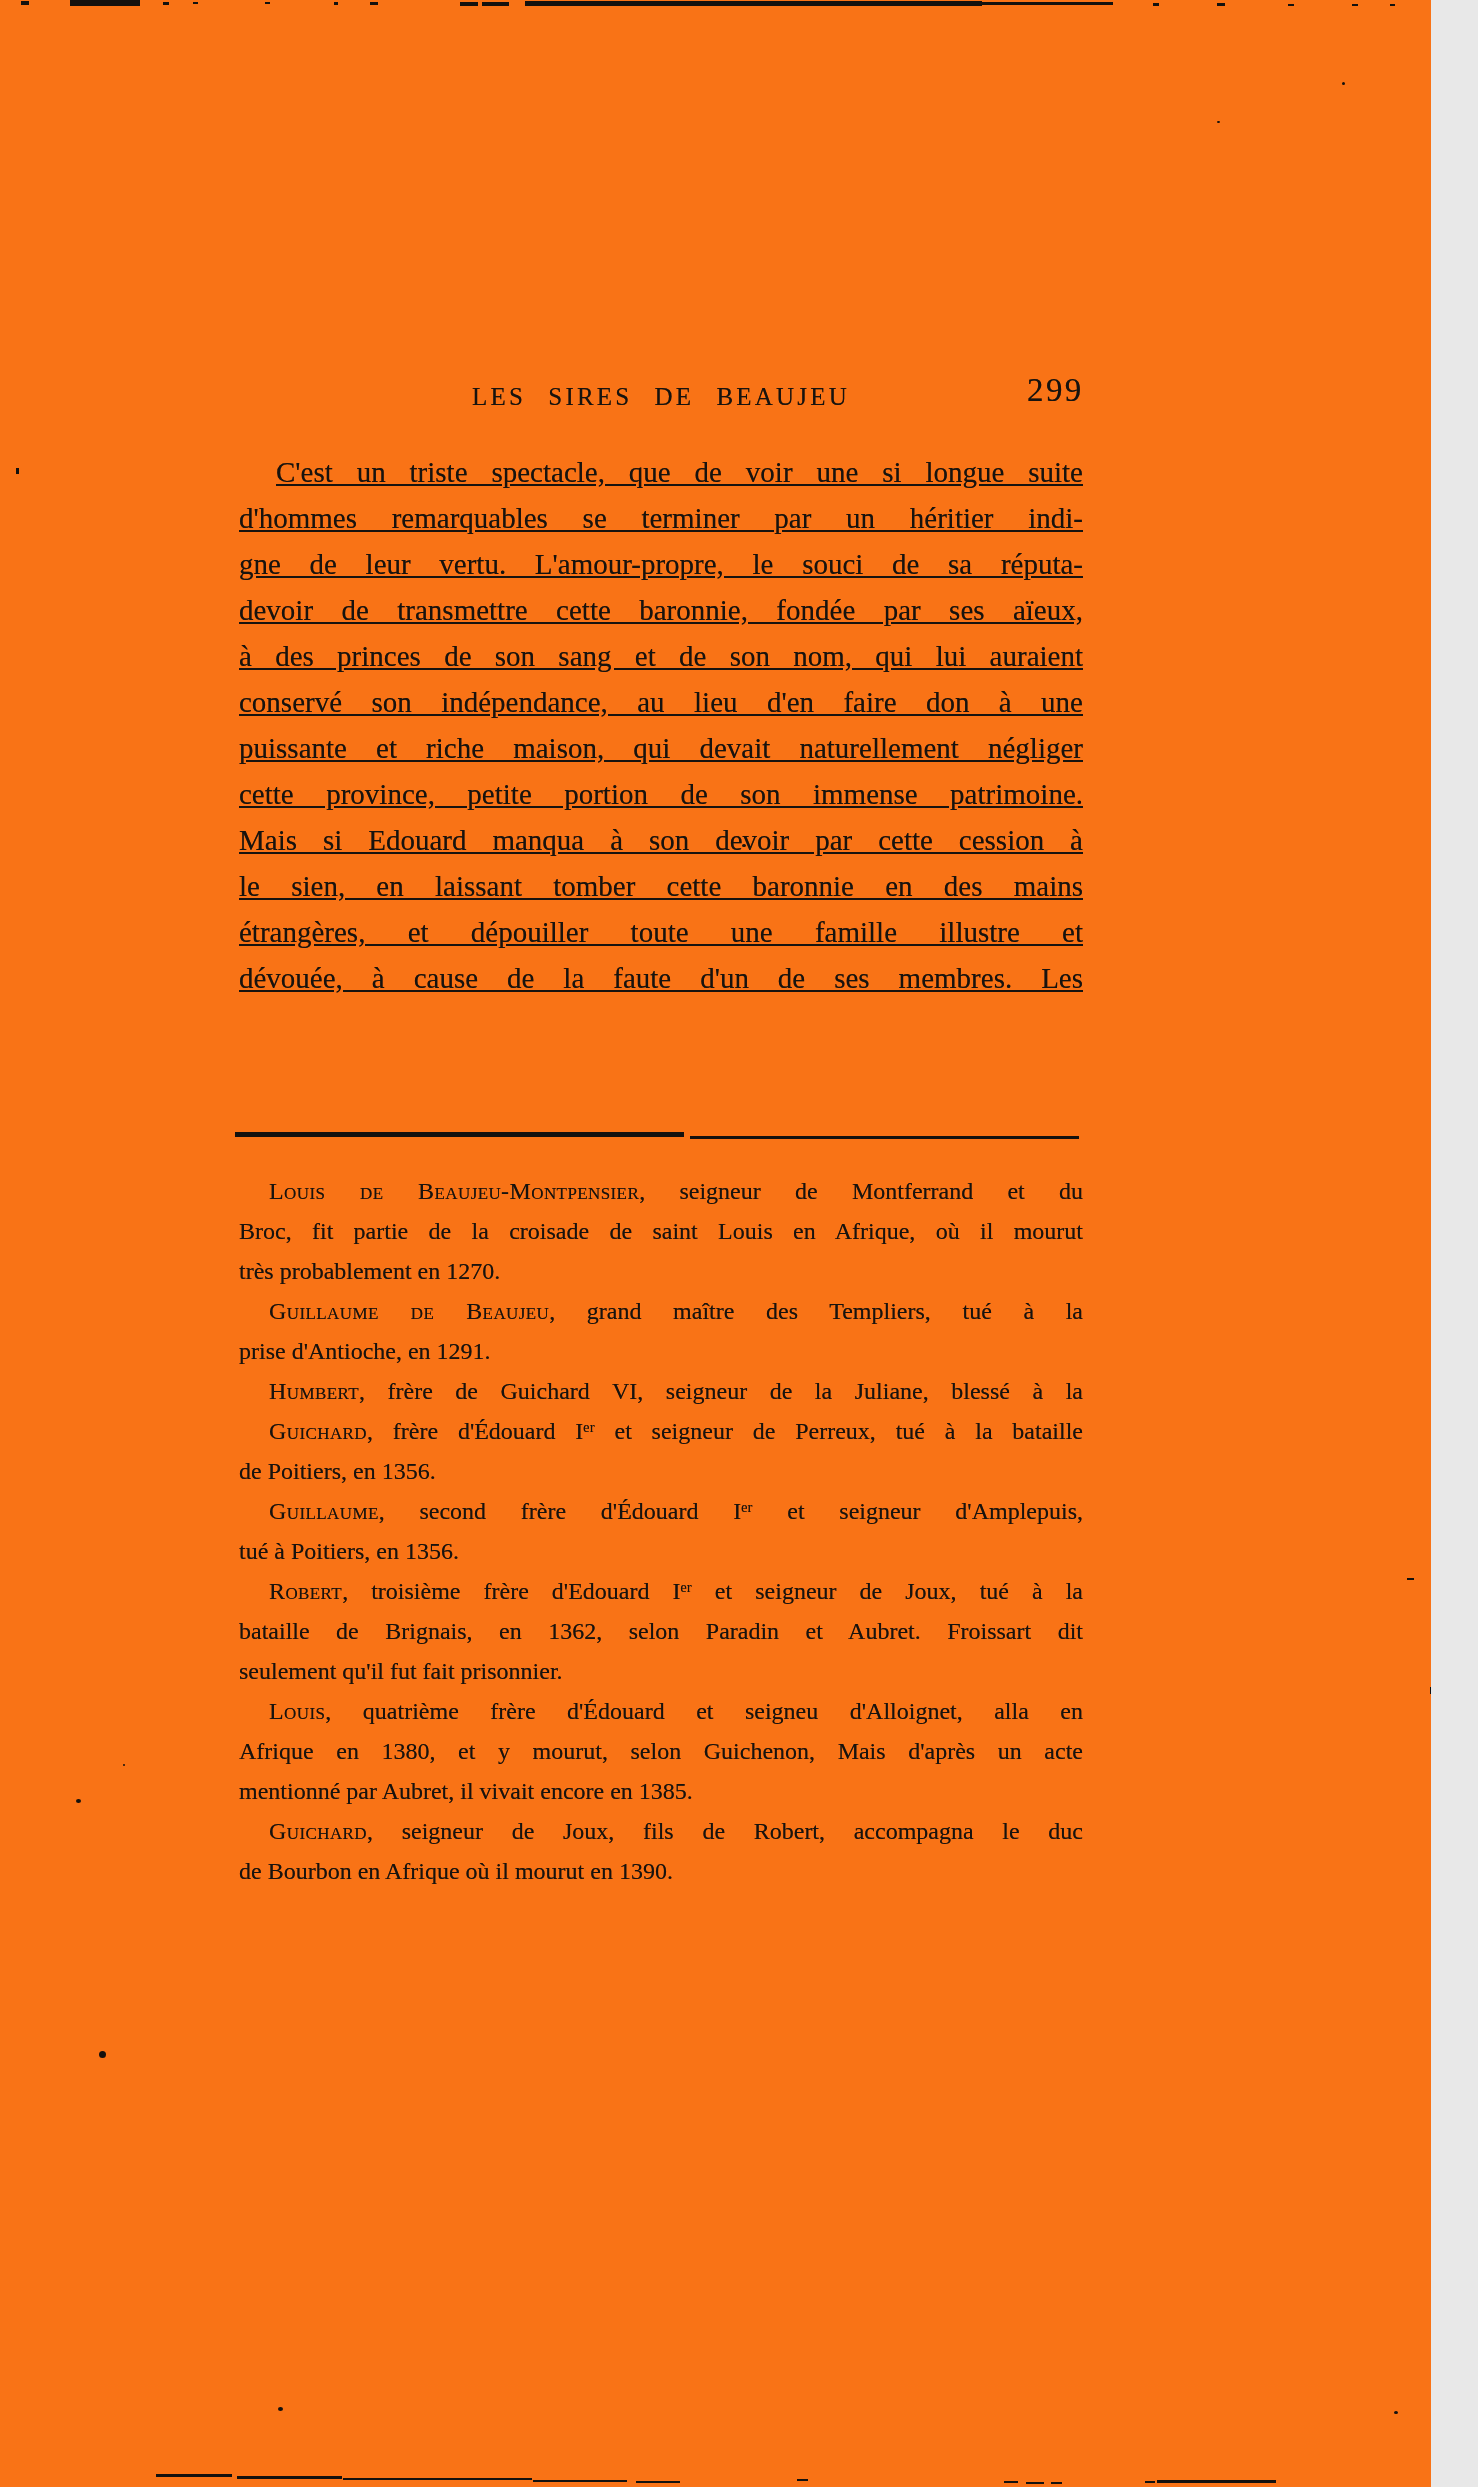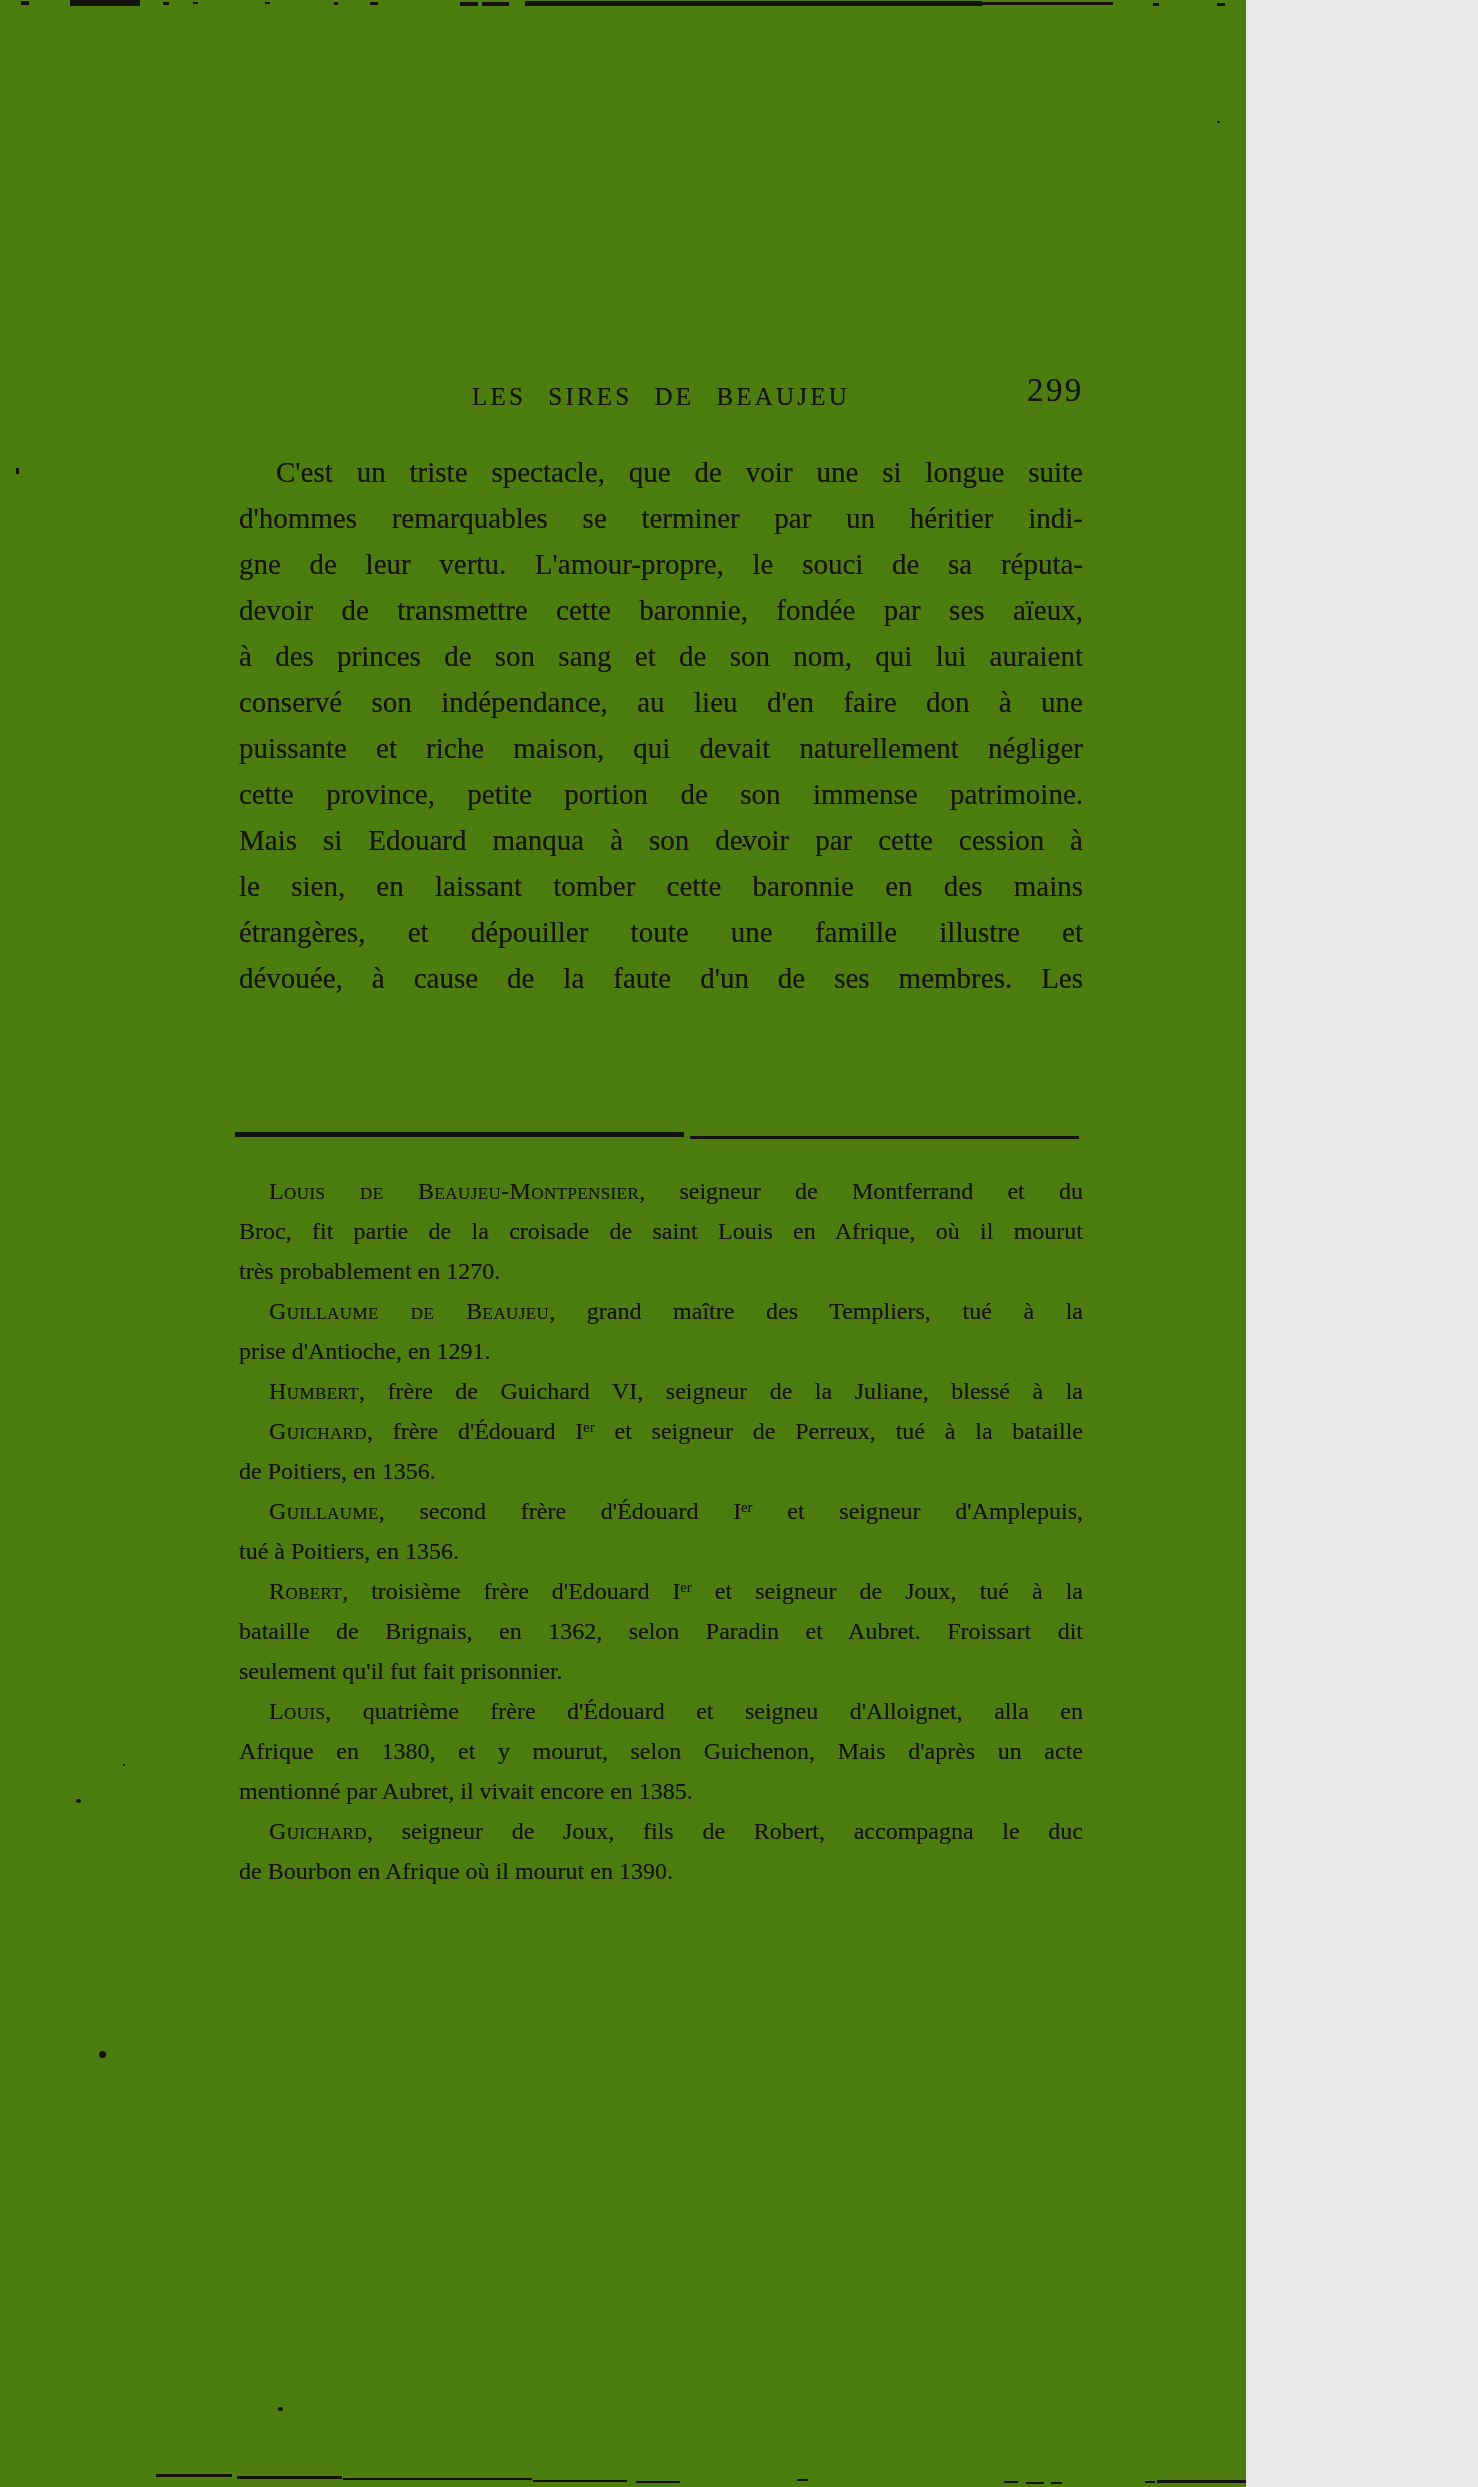--- a/index.html
+++ b/index.html
@@ -1,33 +1,33 @@
 <!DOCTYPE html>
 <html style="font-size:12.7px"><head>
 <meta charset="utf-8">
 <style>
   html,body { margin:0; padding:0; background:#e8e8e8; }
   .page {
-    position:relative; width:1246px; height:2487px;
-    background:#4d7c0f; overflow:hidden;
+    position:relative; width:1431px; height:2487px;
+    background:#f97316; overflow:hidden;
     font-family:"Liberation Serif","DejaVu Serif",serif;
     color:#17130f;
     text-shadow:0 0 0.4px rgba(20,15,10,0.55);
   }
   .running-head {
     position:absolute; top:383px; left:239px; width:844px;
     text-align:center; font-size:25px; letter-spacing:3.2px; word-spacing:12.7px;
     white-space:nowrap;
   }
   .pagenum {
     position:absolute; top:372px; left:1027px;
     font-size:33px; letter-spacing:2.4px;text-align:right;
   }
   .textcol { position:absolute; left:239px; width:844px; }
-  .main { top:449px; font-size:29px; }
+  .main { top:449px; font-size:29px;text-decoration:underline; }
   .main .line { height:46px; line-height:46px; text-align:justify; text-align-last:justify; }
   .fnotes { top:1171px; font-size:24px; }
   .fnotes .fline { height:40px; line-height:40px; text-align:justify; text-align-last:justify; }
   .fnotes .fline.last { text-align-last:left; }
   .indent { text-indent:37px; }
   .findent { text-indent:30px; }
   .sc { font-variant:small-caps; letter-spacing:0.4px; }
   .rule { position:absolute; background:#14110e; }
   .mark { position:absolute; background:#14110e; }
   .round { border-radius:50%; }

